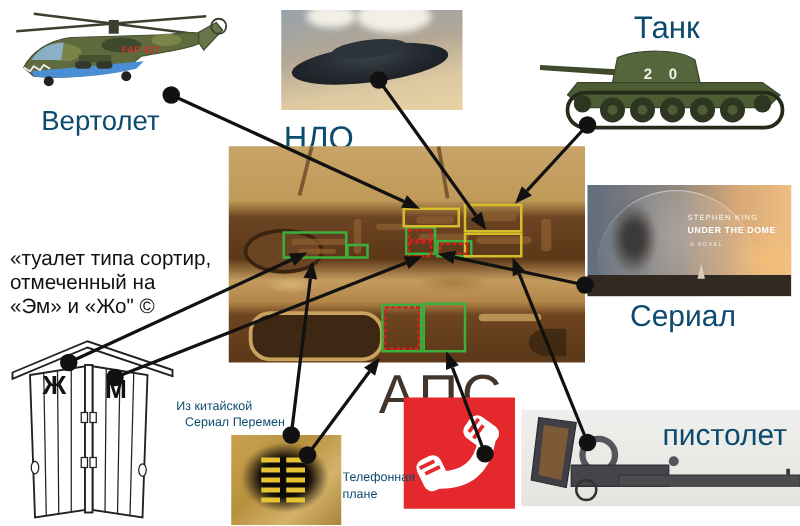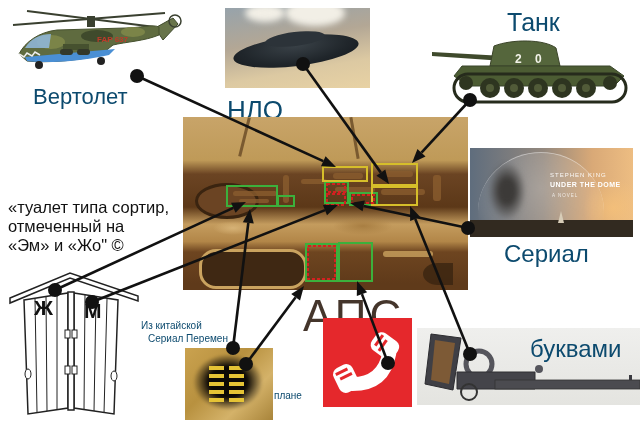--- a/index.html
+++ b/index.html
@@ -207,35 +207,36 @@
         <path d="M-24,6 Q0,26 24,6" fill="none" stroke="#fff" stroke-width="14" stroke-linecap="round"></path>
         <rect x="-36" y="-16" width="21" height="27" rx="7" fill="#fff" transform="rotate(14,-26,-2)"></rect>
         <rect x="15" y="-16" width="21" height="27" rx="7" fill="#fff" transform="rotate(-14,26,-2)"></rect>
         <rect x="-33" y="-12" width="13" height="3" fill="#e5282c" transform="rotate(14,-26,-2)"></rect>
         <rect x="-31" y="-6" width="13" height="3" fill="#e5282c" transform="rotate(14,-26,-2)"></rect>
         <rect x="20" y="-12" width="13" height="3" fill="#e5282c" transform="rotate(-14,26,-2)"></rect>
         <rect x="18" y="-6" width="13" height="3" fill="#e5282c" transform="rotate(-14,26,-2)"></rect>
       </g>
     </svg>
   </div>
+  <div class="lbl small" style="left:274px;top:378px;">Телефонная</div>
   <div class="lbl small" style="left:274px;top:391px;">плане</div>
 
   <div id="pistol" class="abs">
     <svg width="223" height="77" viewBox="0 0 223 77">
       <polygon points="14,6 44,10 36,62 8,56" fill="#3f3f45" stroke="#2c2c30" stroke-width="1"></polygon>
       <polygon points="18,12 38,15 32,56 14,52" fill="#7d5a36"></polygon>
       <circle cx="62" cy="36" r="13" fill="none" stroke="#55555c" stroke-width="5"></circle>
       <path d="M40,44 L118,44 L118,61 L40,61 Z" fill="#44444a" stroke="#2e2e33" stroke-width="1"></path>
       <rect x="78" y="52" width="145" height="9" fill="#4b4b50" stroke="#333" stroke-width="0.8"></rect>
       <rect x="212" y="47" width="3" height="5" fill="#3a3a40"></rect>
       <circle cx="52" cy="64" r="8" fill="none" stroke="#333" stroke-width="2"></circle>
       <circle cx="122" cy="41" r="4" fill="#55555c"></circle>
     </svg>
   </div>
-  <div class="lbl" style="left:530px;top:336px;font-size:24px;">буквами</div>
+  <div class="lbl" style="left:530px;top:336px;font-size:24px;">пистолет</div>
 
   <svg id="overlay" width="640" height="421" viewBox="0 0 640 421">
       <rect x="227" y="186" width="50" height="20" fill="none" stroke="#3cb03c" stroke-width="2"></rect>
       <rect x="278" y="196" width="16" height="10" fill="none" stroke="#3cb03c" stroke-width="2"></rect>
       <rect x="325" y="182" width="23" height="21" fill="none" stroke="#3cb03c" stroke-width="2"></rect>
       <rect x="350" y="193" width="27" height="12" fill="none" stroke="#3cb03c" stroke-width="2"></rect>
       <rect x="306" y="244" width="31" height="37" fill="none" stroke="#3cb03c" stroke-width="2"></rect>
       <rect x="339" y="243" width="33" height="38" fill="none" stroke="#3cb03c" stroke-width="2"></rect>
       <rect x="323" y="167" width="44" height="14" fill="none" stroke="#d6be2a" stroke-width="2"></rect>
       <rect x="372" y="164" width="45" height="21" fill="none" stroke="#d6be2a" stroke-width="2"></rect>

